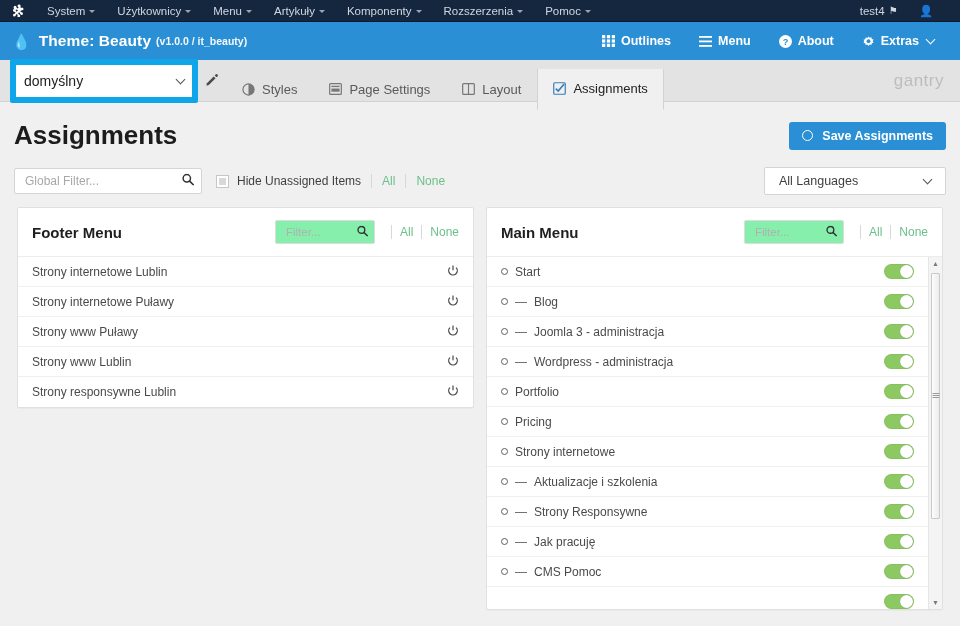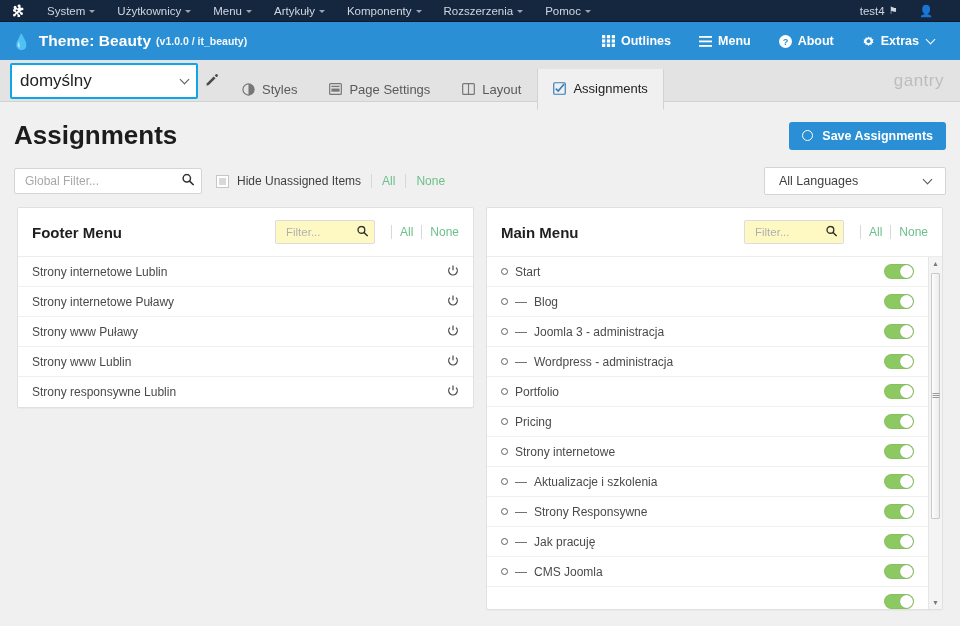--- a/index.html
+++ b/index.html
@@ -87,24 +87,24 @@
   .tabbar {
     height: 42px;
     background: #e3e3e3;
     border-bottom: 1px solid #d2d2d2;
     display: flex; align-items: center;
     padding-left: 10px;
     position: relative;
   }
   .outline-select {
     width: 188px; height: 26px;
-    background: #fff; border: 2px solid #0ea5e9;
+    background: #fff; border: 6px solid #0ea5e9;
     border-radius: 2px;
     display: flex; align-items: center;
-    padding: 16px 8px; font-size: 17px; color:#222;
+    padding: 16px 8px; font-size: 14px; color:#222;
     cursor: pointer;
   }
   .outline-select .sel-chev {
     margin-left:auto;
     width:7px; height:7px;
     border-right: 1.4px solid #555; border-bottom: 1.4px solid #555;
     transform: rotate(45deg); margin-top:-3px;
   }
   .pencil-btn {
     width: 28px; text-align:center; color:#4a4a4a; font-size: 13px; cursor:pointer;
@@ -216,21 +216,21 @@
   }
   .card-head {
     display:flex; align-items:center;
     padding: 12px 14px;
     border-bottom: 1px solid #ececec;
   }
   .card-title { font-size: 15px; font-weight: bold; color:#1f1f1f; }
   .card-filter {
     margin-left:auto; position:relative;
     width: 100px; height: 24px;
-    background:#fef9c3; border:1px solid #dcdcdc; border-radius:2px;
+    background:#86efac; border:1px solid #dcdcdc; border-radius:2px;
     display:flex; align-items:center; padding: 0 24px 0 8px;
   }
   .card-filter input {
     border:none; outline:none; width:100%; background:transparent;
     font-size: 11.5px; color:#333;
     font-family: "Liberation Sans", sans-serif;
   }
   .card-filter input::placeholder { color:#b0b0b0; }
   .card-filter .search-ico { right: 6px; font-size: 11px; }
   .card-links { display:flex; align-items:center; margin-left: 8px; }
@@ -659,21 +659,21 @@
         </span>
         <span class="toggle">
             <span class="knob"></span>
           </span>
       </div>
 
       <div class="row">
         <span class="row-label">
           <span class="bullet"></span>
           <span class="dash">—</span>
-          <span>CMS Joomla</span>
+          <span>CMS Pomoc</span>
         </span>
         <span class="toggle">
             <span class="knob"></span>
           </span>
       </div>
 
       <div class="row">
         <span class="row-label"></span>
         <span class="toggle">
             <span class="knob"></span>

